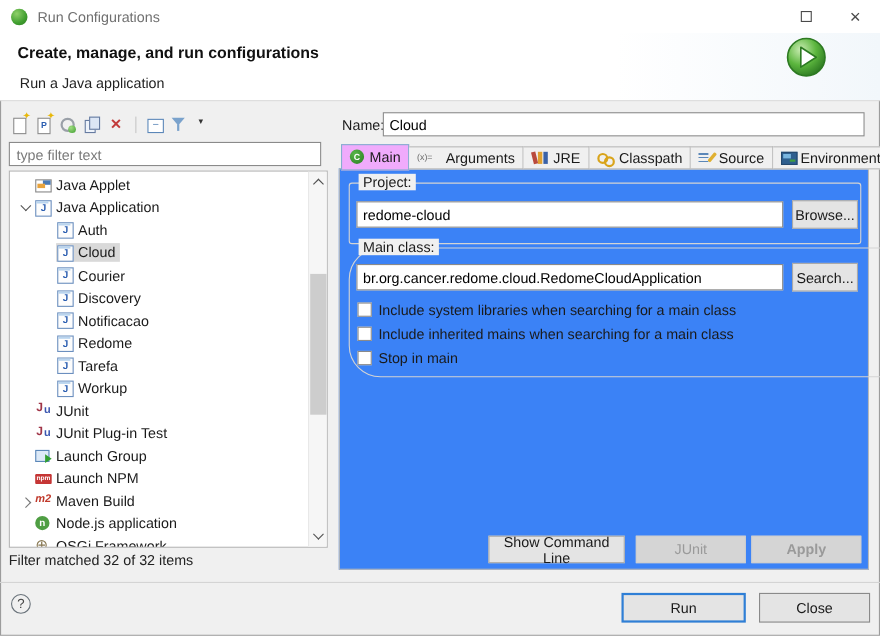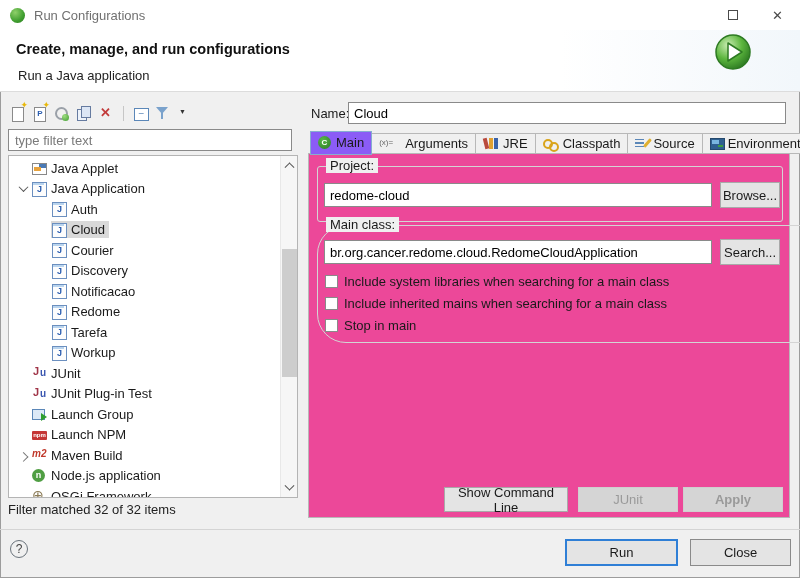--- a/index.html
+++ b/index.html
@@ -88,38 +88,38 @@
 
   .status-text { position:absolute; left:8px; top:502px; font-size:13px; color:#222; }
 
   
   .name-label { position:absolute; left:311px; top:106px; }
   .name-input { position:absolute; left:348px; top:102px; width:438px; height:22px; border:1px solid #8a8a8a; background:#fff; padding:0 5px; font-family:inherit; font-size:13px; }
 
   .tabs { position:absolute; left:310px; top:130px; height:24px; display:flex; align-items:flex-end; z-index:2; }
   .tab { height:21px; display:flex; align-items:center; gap:4px; padding:0 7px; background:#f0f0f0; border:1px solid #b8b8b8; border-left:none; font-size:13px; }
   .tab:first-child { border-left:1px solid #b8b8b8; }
-  .tab.sel { height:24px; background:#8b5cf6; border:1px solid #86aecf; margin-bottom:-1px; padding-bottom:1px; }
+  .tab.sel { height:24px; background:#f0abfc; border:1px solid #86aecf; margin-bottom:-1px; padding-bottom:1px; }
 
   
   .main-tab-icon::before { content:"C"; position:absolute; left:0; top:0; width:13px; height:13px; border-radius:50%; background:radial-gradient(circle at 35% 30%, #57b648, #2c7d24); color:#fff; font-size:8px; font-weight:bold; text-align:center; line-height:13px; }
   .arguments-tab-icon { width:22px; }
   .arguments-tab-icon::before { content:"(x)="; position:absolute; left:0; top:1px; font-size:8px; color:#666; }
   .jre-tab-icon { width:16px; }
   .jre-tab-icon::before { content:""; position:absolute; left:1px; top:1px; width:4px; height:11px; background:#b94a3d; transform:rotate(-14deg); }
   .jre-tab-icon::after { content:""; position:absolute; right:1px; top:1px; width:4px; height:11px; background:#3a62a8; box-shadow:-5px 0 0 #e0a030; }
   .classpath-tab-icon { width:16px; }
   .classpath-tab-icon::before { content:""; position:absolute; left:0; top:2px; width:6px; height:6px; border:2px solid #d9a41b; border-radius:50%; }
   .classpath-tab-icon::after { content:""; position:absolute; left:6px; top:5px; width:6px; height:6px; border:2px solid #d9a41b; border-radius:50%; }
   .source-tab-icon::before { content:""; position:absolute; left:0; top:2px; width:9px; height:10px; background:repeating-linear-gradient(#5b87b8 0 1.5px, transparent 1.5px 3.5px); }
   .source-tab-icon::after { content:""; position:absolute; right:0; top:1px; width:3px; height:10px; background:#e0b030; border-radius:1px; transform:rotate(40deg); }
   .environment-tab-icon::before { content:""; position:absolute; left:0; top:1px; width:13px; height:10px; background:#2e5f8f; border:1px solid #24496e; }
   .environment-tab-icon::after { content:""; position:absolute; left:2px; top:3px; width:7px; height:4px; background:#79b6e0; box-shadow:5px 4px 0 -1px #3f9e3f; }
 
-  .content-box { position:absolute; left:308px; top:153px; width:482px; height:365px; background:#ec4899; border:1px solid #b8b8b8; }
+  .content-box { position:absolute; left:308px; top:153px; width:482px; height:365px; background:#3b82f6; border:1px solid #b8b8b8; }
 
   .group { position:absolute; border:1px solid #d4d4d4; border-radius:3px; }
   .group-legend { position:absolute; top:-9px; left:8px; background:#f0f0f0; padding:0 4px; font-size:13px; }
   .group.project { left:8px; top:12px; width:466px; height:56px; }
   .group.mainclass { left:8px; top:71px; width:530px; height:118px;border-radius:29px; }
 
   .text-field { position:absolute; border:1px solid #8a8a8a; background:#fff; padding:0 5px; font-family:inherit; font-size:13px; height:24px; }
   .project-field, .mainclass-field { left:6px; width:388px; }
   .project-field { top:16px; }
   .mainclass-field { top:14px; }

